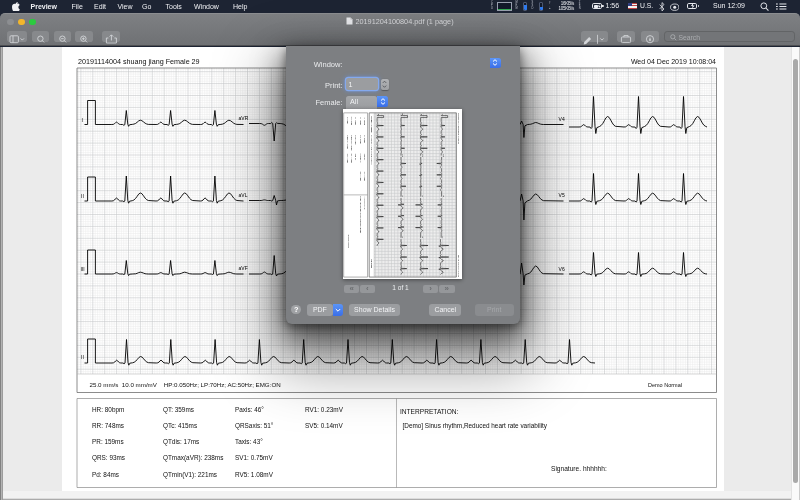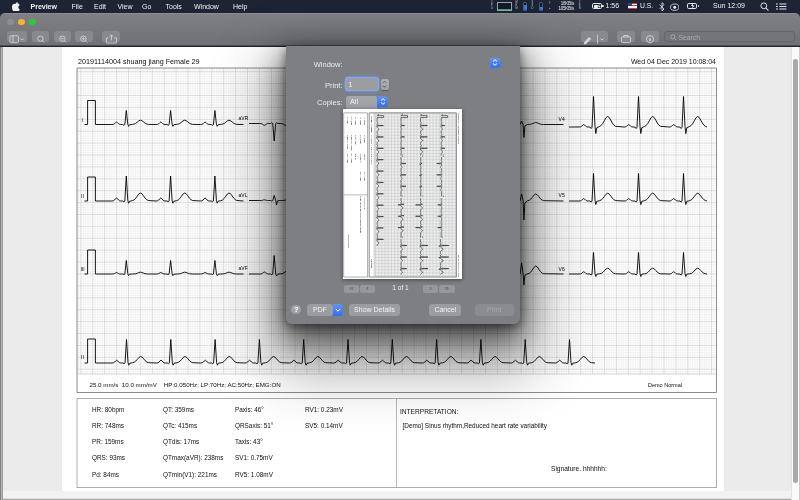--- a/index.html
+++ b/index.html
@@ -130,20 +130,24 @@
  </div>
  <div class="tbtn" style="left:101.6px;width:18.8px">
    <svg width="18.8" height="10.5" viewBox="0 0 18.8 10.5">
           <g fill="none" stroke="#d4d6d9" stroke-width="0.9">
             <path d="M6.4 4h-2v5h10v-5h-2"></path>
             <path d="M9.4 6.5V1M7.6 2.6L9.4 0.8l1.8 1.8"></path>
           </g>
         </svg>
  </div>
 
+ <div id="title"><svg style="vertical-align:-1px" width="7" height="8" viewBox="0 0 7 8">
+          <path fill="#e8e9ec" d="M0.5 0.5h4l2 2v5h-6z"></path>
+          <path fill="#b5b7ba" d="M4.5 0.5l2 2h-2z"></path>
+        </svg> 20191204100804.pdf (1 page)</div>
 
  <div class="tbtn" style="left:581px;width:26.5px">
    <svg width="25.5" height="10.5" viewBox="0 0 25.5 10.5">
           <path fill="#d4d6d9" d="M3.2 8.1l5-5 1.9 1.9-5 5-2.4.6z"></path>
           <path fill="none" stroke="#d4d6d9" stroke-width="0.8" d="M16.5 0.8v9"></path>
           <path fill="none" stroke="#d4d6d9" stroke-width="0.9" d="M19.3 4.4l1.7 1.7 1.7-1.7"></path>
         </svg>
  </div>
  <div class="tbtn" style="left:617px;width:18px">
    <svg width="18" height="10.5" viewBox="0 0 18 10.5">
@@ -266,21 +270,21 @@
         <span style="position:absolute;left:2.5px;top:2px;font-size:7.2px;color:#f2f3f5">1</span>
       </div>
  <div class="ctl" style="left:95px;top:32.5px;width:8.8px;height:11px;background:linear-gradient(#b0b2b5,#9fa1a4);border-radius:2px;box-shadow:0 0.5px 1px rgba(0,0,0,.3)">
    <svg style="position:absolute;left:1.9px;top:1.4px" width="5" height="8.5" viewBox="0 0 5 8.5">
           <g fill="none" stroke="#54565a" stroke-width="0.9">
             <path d="M0.8 2.9 L2.5 1.2 L4.2 2.9"></path>
             <path d="M0.8 5.6 L2.5 7.3 L4.2 5.6"></path>
           </g>
         </svg>
  </div>
- <div class="lbl" style="left:-3px;top:52px">Copies:</div>
+ <div class="lbl" style="left:-3px;top:52px">Female:</div>
  <div class="ctl" style="left:60.5px;top:49.5px;width:31px;height:18px">
         <span style="position:absolute;left:4px;top:1.8px;font-size:7.2px;color:#f2f3f5">All</span>
       </div>
  <div class="bluebox" style="left:91.5px;top:49.5px;width:11px;height:11px;border-radius:0 2.5px 2.5px 0">
    <svg style="position:absolute;left:2.5px;top:2px" width="6" height="7" viewBox="0 0 6 7">
           <g fill="none" stroke="#fff" stroke-width="1">
             <path d="M1 2.5 L3 0.7 L5 2.5"></path>
             <path d="M1 4.5 L3 6.3 L5 4.5"></path>
           </g>
         </svg>

